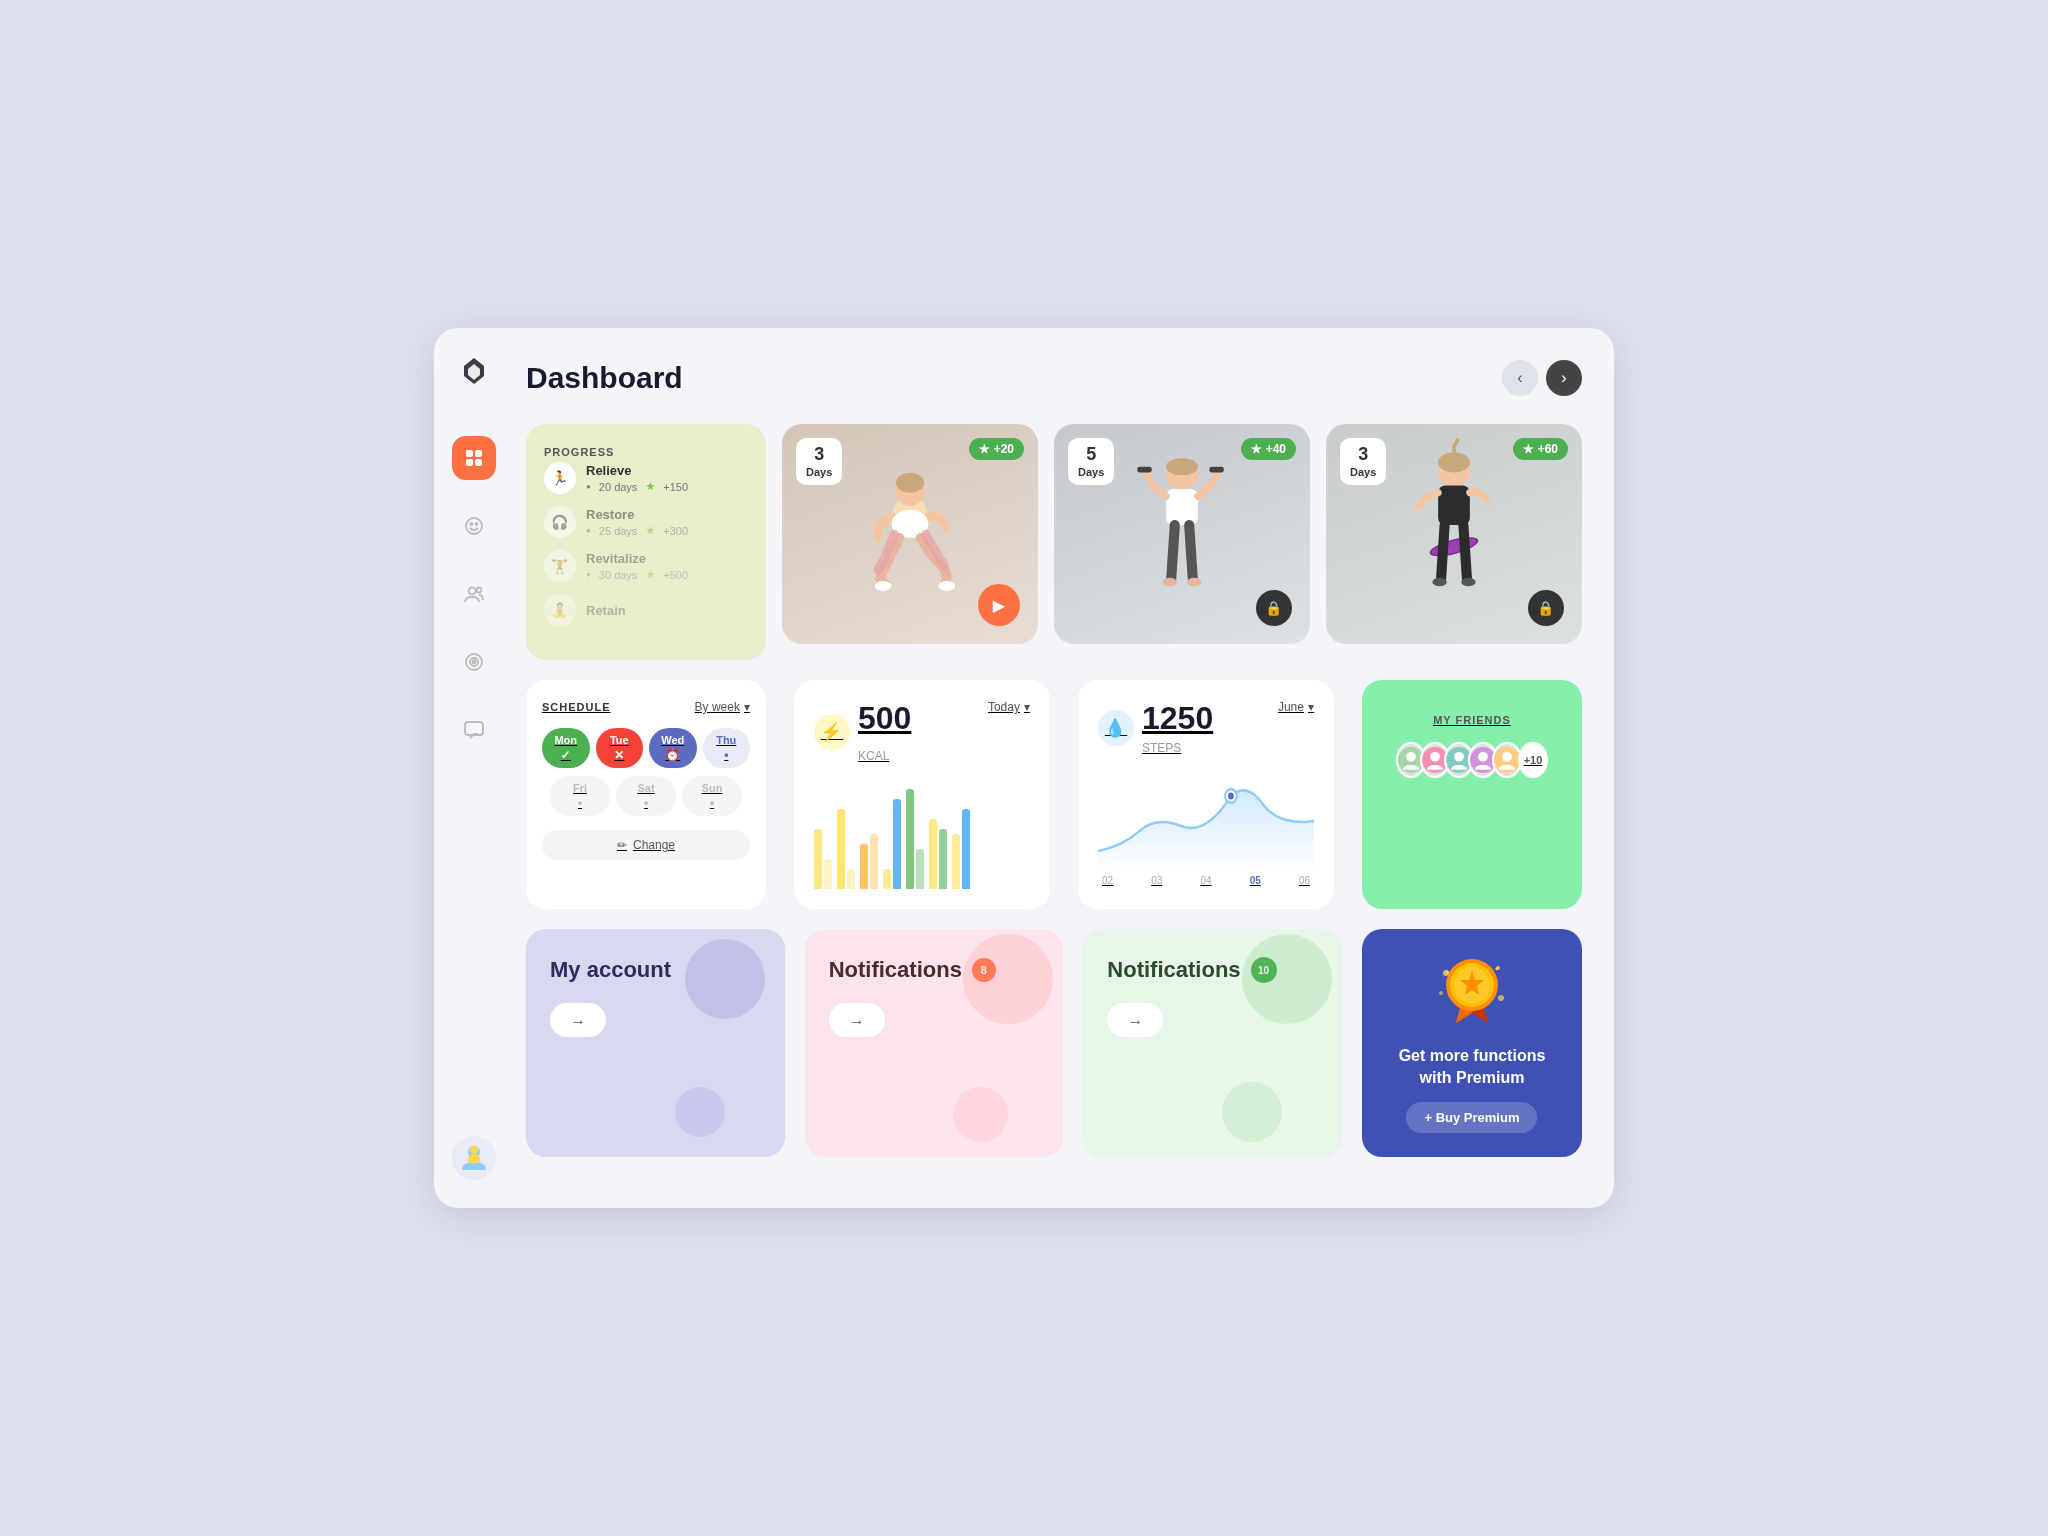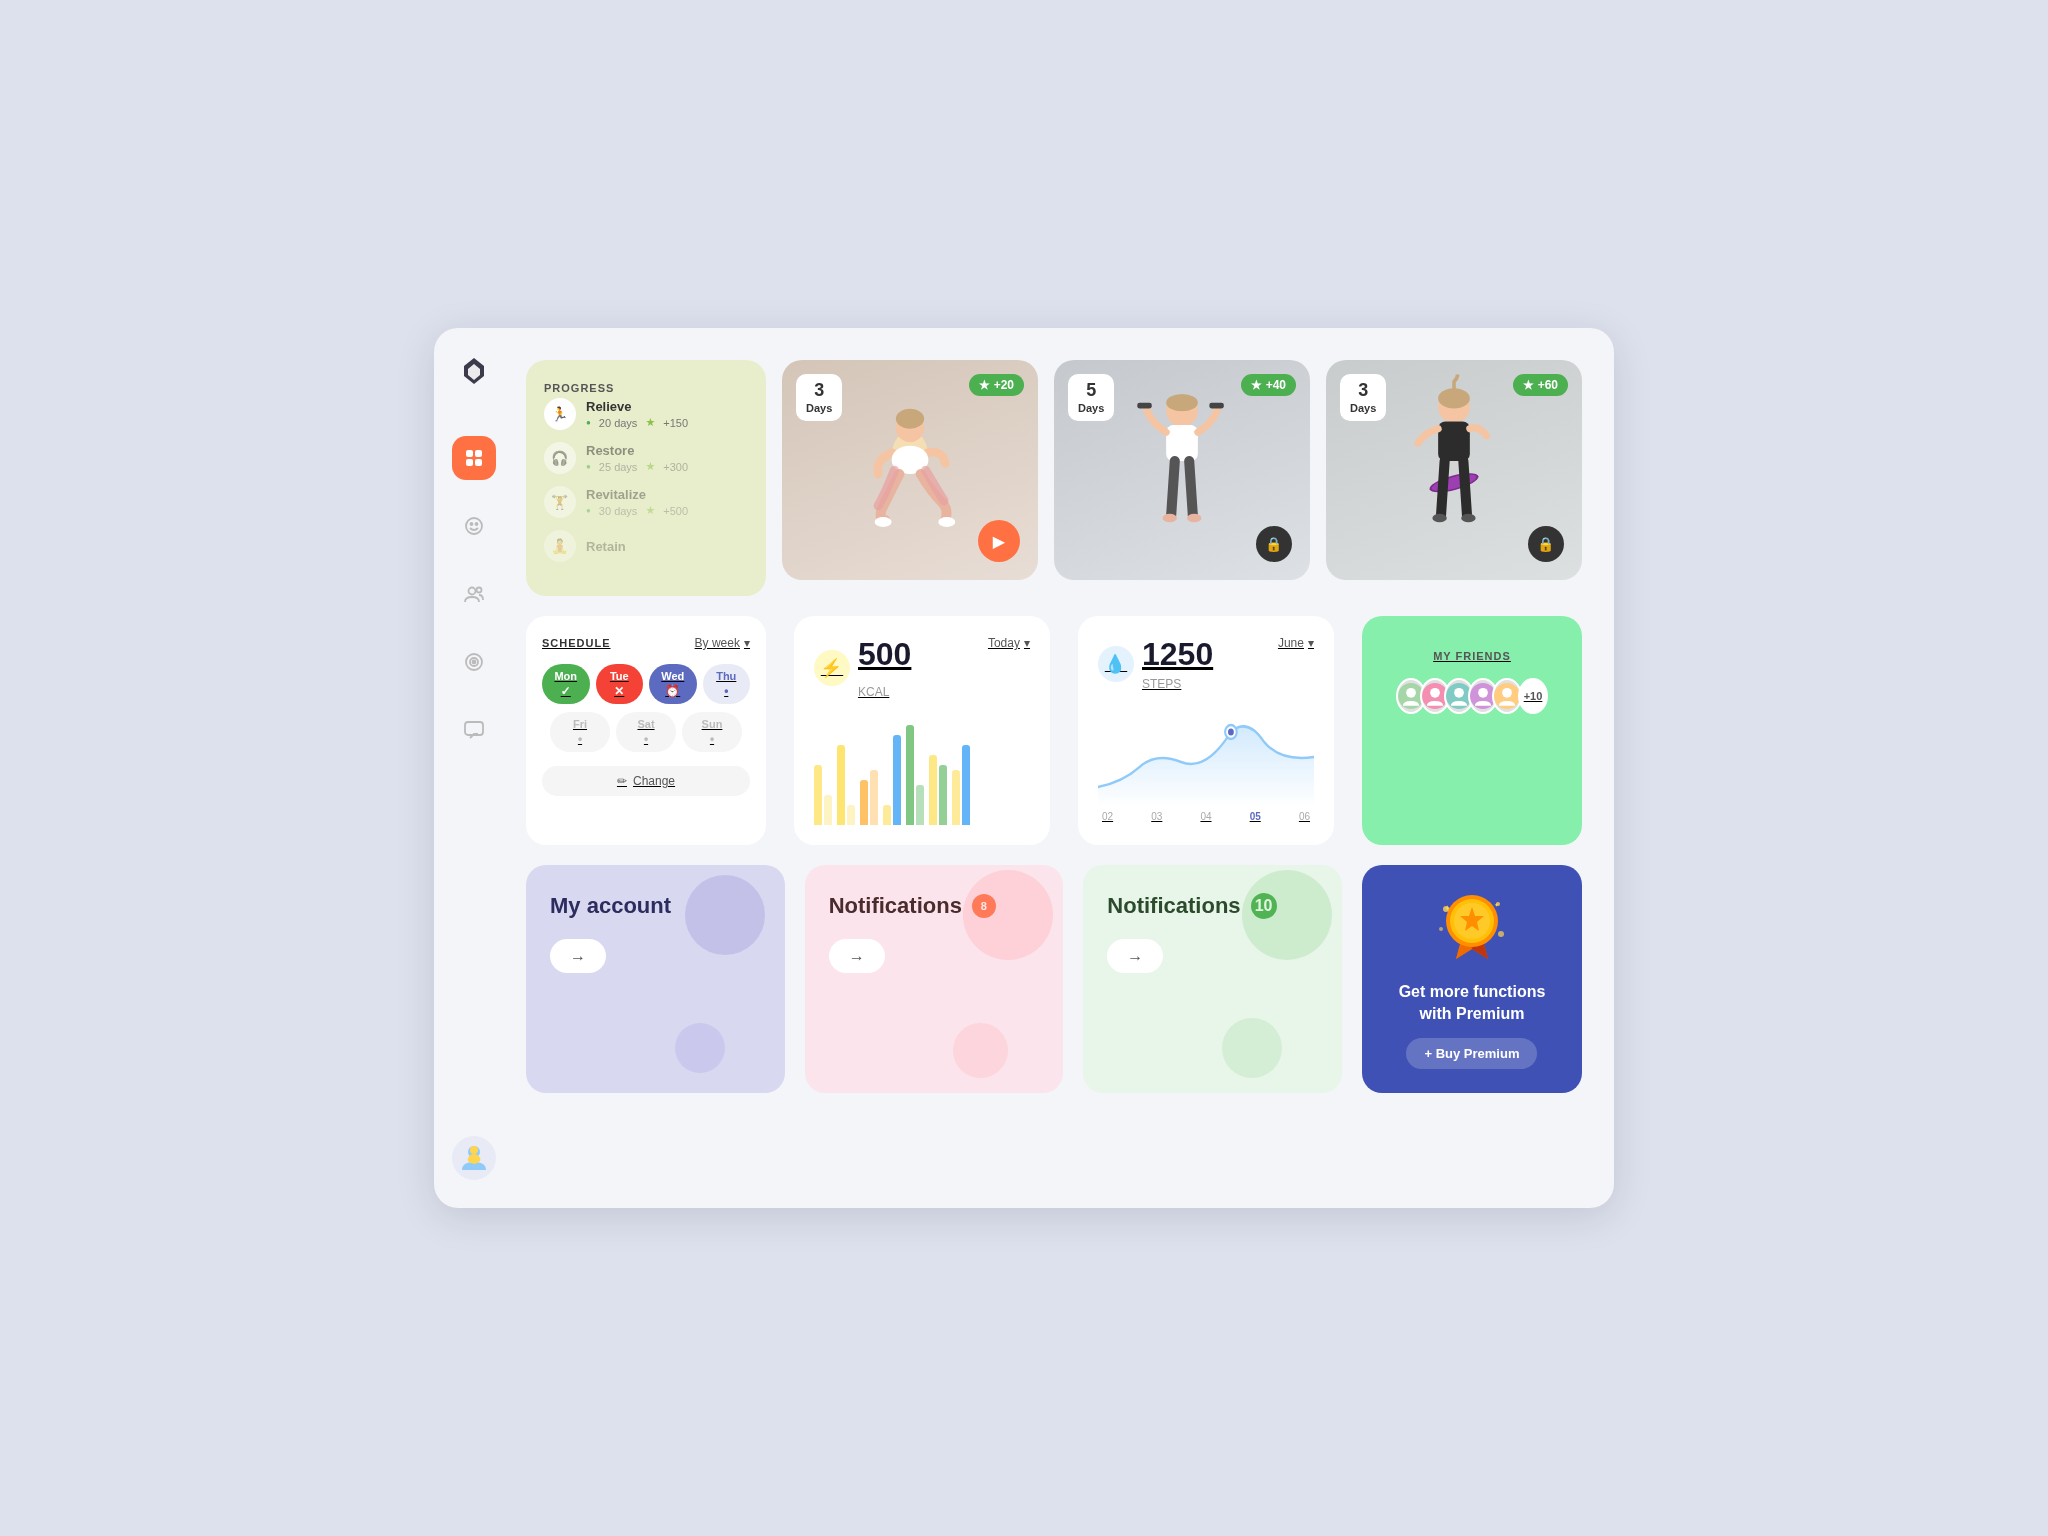--- a/index.html
+++ b/index.html
@@ -553,21 +553,21 @@
     }
     .notif-badge {
       background: #4caf50;
       color: white;
       border-radius: 50%;
       width: 26px;
       height: 26px;
       display: flex;
       align-items: center;
       justify-content: center;
-      font-size: 16px;
+      font-size: 10px;
       font-weight: 700;
     }
     
     .premium-card {
       background: #3f51b5;
       border-radius: 20px;
       padding: 24px 20px;
       display: flex;
       flex-direction: column;
       align-items: center;
@@ -654,20 +654,27 @@
         <circle cx="18" cy="12" r="6" fill="#90caf9"></circle>
         <path d="M6 30 Q6 22 18 22 Q30 22 30 30" fill="#90caf9"></path>
         <circle cx="18" cy="10" r="4" fill="#ffd54f"></circle>
         <path d="M18 14 Q22 14 24 18 Q26 22 18 24 Q10 22 12 18 Q14 14 18 14" fill="#ffd54f"></path>
       </svg>
     </div>
   </div>
 
   <div class="main">
 
+    <div class="header">
+      <h1 class="header-title">Dashboard</h1>
+      <div class="nav-btns">
+        <button class="nav-btn">‹</button>
+        <button class="nav-btn active">›</button>
+      </div>
+    </div>
 
     <div class="top-row">
 
       <div class="progress-card">
         <div class="progress-title">PROGRESS</div>
         <div class="progress-item">
           <div class="progress-icon">🏃</div>
           <div class="progress-info">
             <div class="progress-name">Relieve</div>
             <div class="progress-meta">

